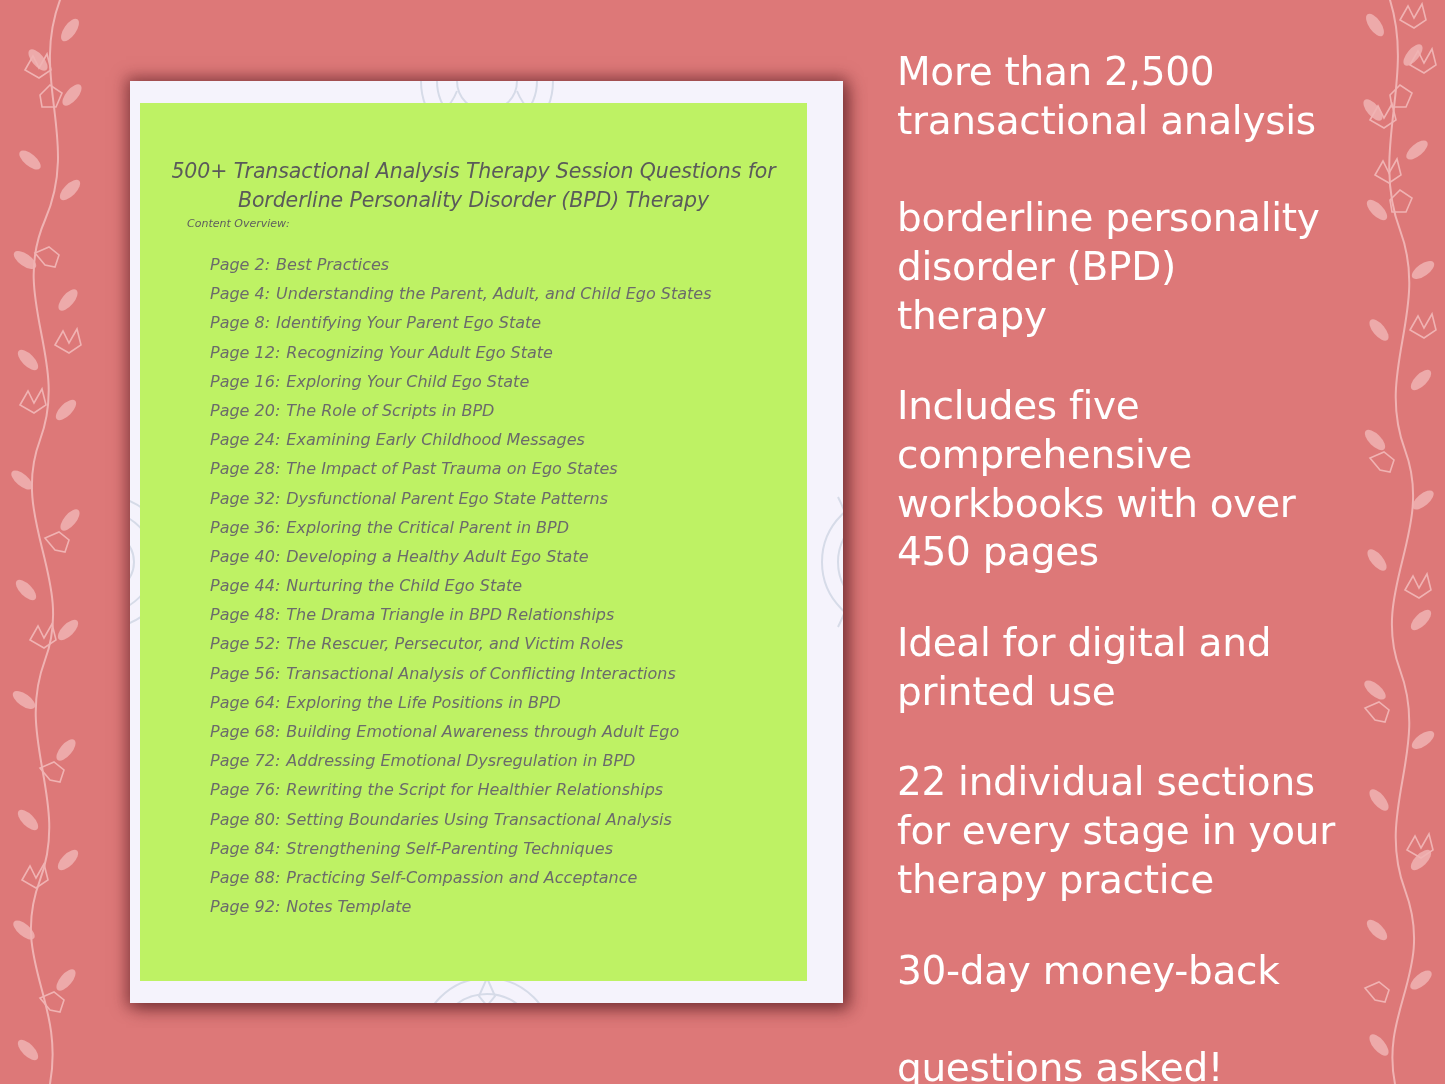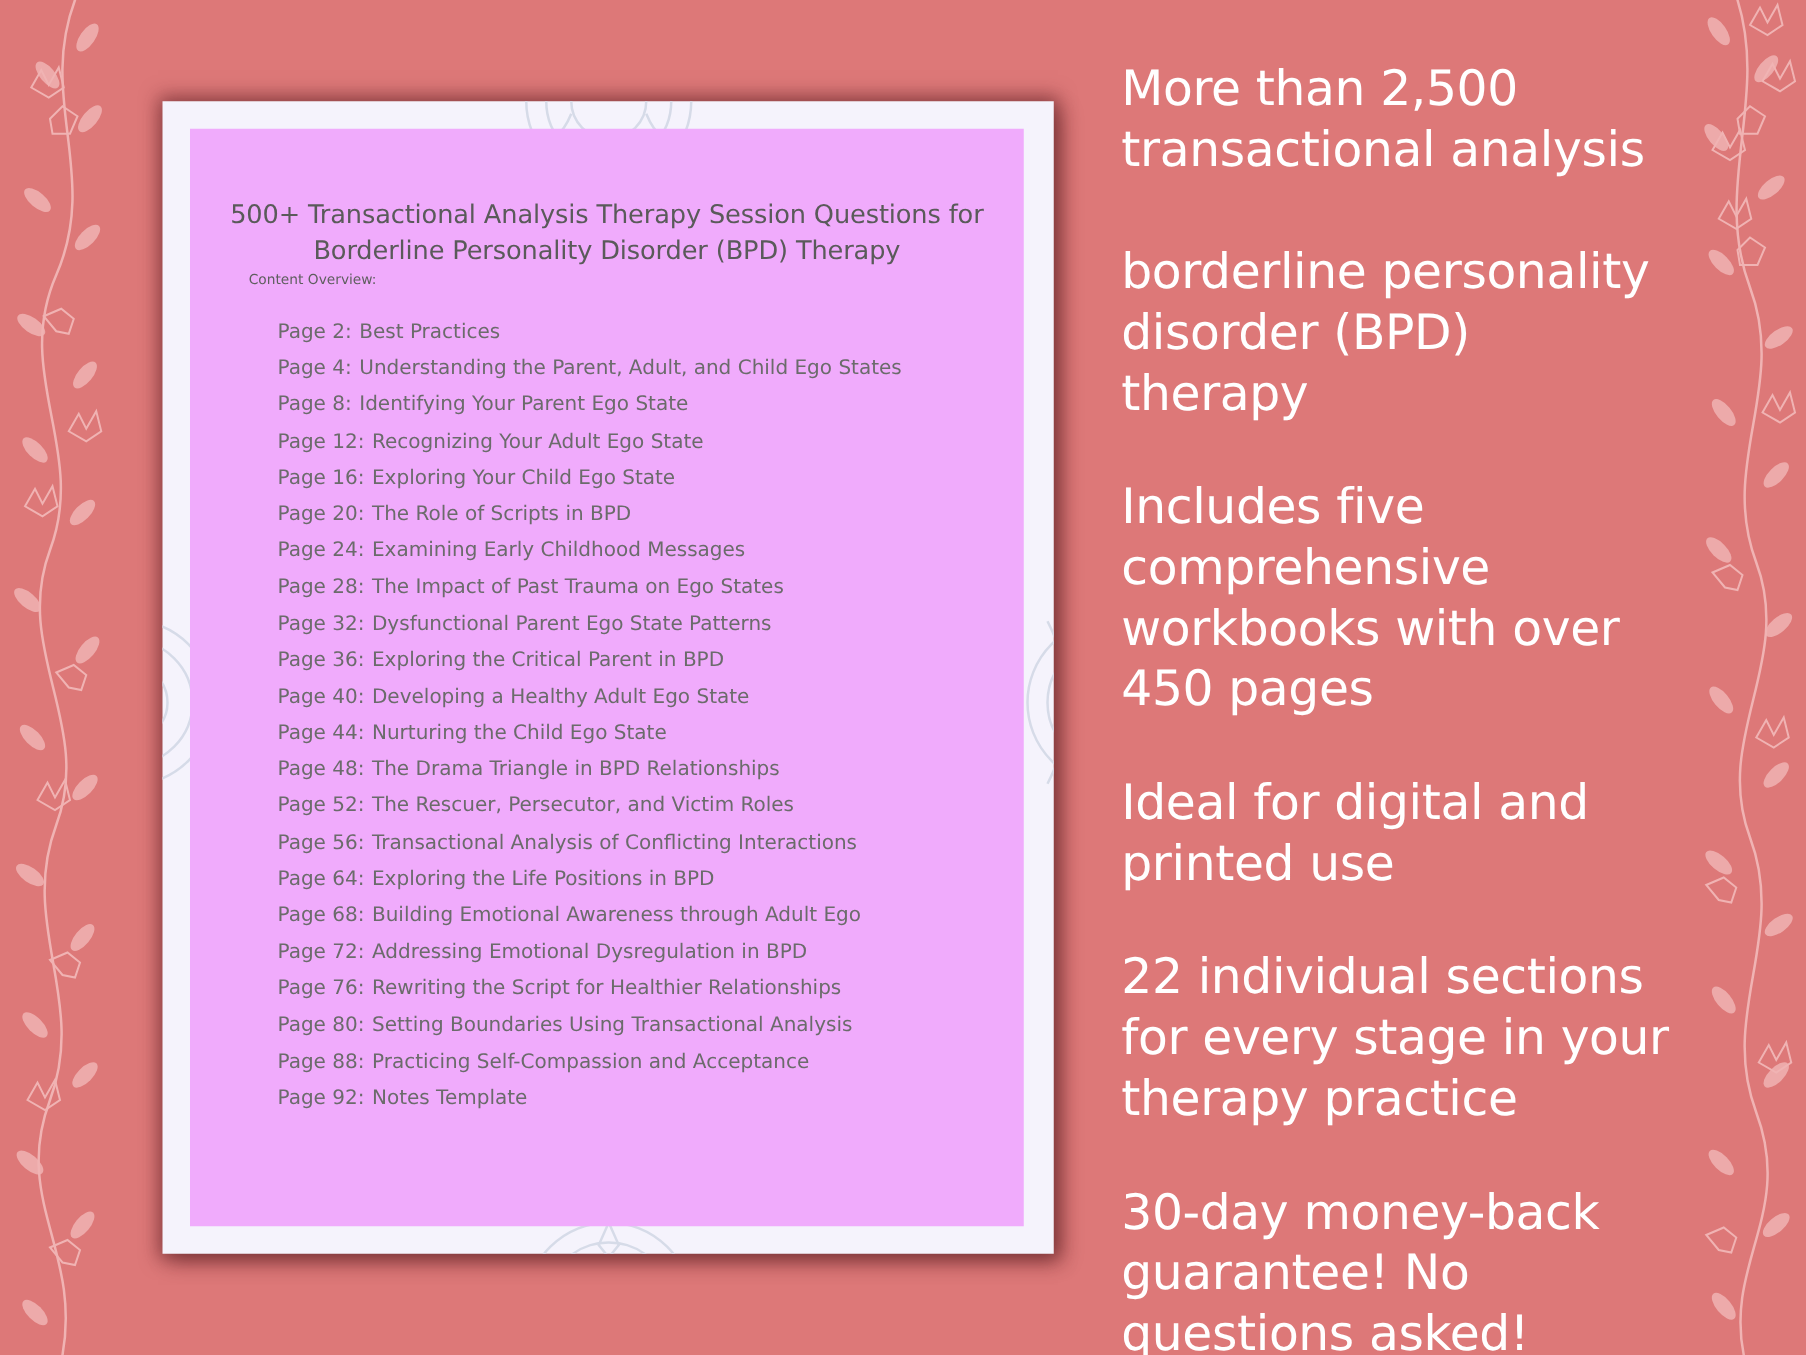--- a/index.html
+++ b/index.html
@@ -19,22 +19,23 @@
       box-shadow: 0 0 14px 4px rgba(90,30,35,0.55), 6px 6px 16px rgba(80,20,25,0.45);
       overflow: hidden;
     }
     .mandala { position: absolute; }
     .mandala.top { left: 252px; top: -70px; }
     .mandala.bottom { left: 252px; top: 893px; }
     .mandala.right { left: 688px; top: 376px; }
     .mandala.left { left: -96px; top: 376px; }
 
     .page-inner {
-      position: absolute; left: 22px; top: 22px; width: 667px; height: 878px;
-      background: #f0abfc;
+      position: absolute; left: 10px; top: 22px; width: 667px; height: 878px;
+      background: #bef264;
+      font-style: italic;
     }
     .doc-title {
       position: absolute; left: 0; top: 54px; width: 667px;
       text-align: center; color: #5a5a5a;
       font-size: 20.5px; line-height: 29px; letter-spacing: -0.1px;
     }
     .overview-label {
       position: absolute; left: 47px; top: 114px;
       color: #5e5e5e; font-size: 11px;
     }
@@ -196,20 +197,21 @@
       <li><span class="pg">Page 40:</span><span>Developing a Healthy Adult Ego State</span></li>
       <li><span class="pg">Page 44:</span><span>Nurturing the Child Ego State</span></li>
       <li><span class="pg">Page 48:</span><span>The Drama Triangle in BPD Relationships</span></li>
       <li><span class="pg">Page 52:</span><span>The Rescuer, Persecutor, and Victim Roles</span></li>
       <li><span class="pg">Page 56:</span><span>Transactional Analysis of Conflicting Interactions</span></li>
       <li><span class="pg">Page 64:</span><span>Exploring the Life Positions in BPD</span></li>
       <li><span class="pg">Page 68:</span><span>Building Emotional Awareness through Adult Ego</span></li>
       <li><span class="pg">Page 72:</span><span>Addressing Emotional Dysregulation in BPD</span></li>
       <li><span class="pg">Page 76:</span><span>Rewriting the Script for Healthier Relationships</span></li>
       <li><span class="pg">Page 80:</span><span>Setting Boundaries Using Transactional Analysis</span></li>
+      <li><span class="pg">Page 84:</span><span>Strengthening Self-Parenting Techniques</span></li>
       <li><span class="pg">Page 88:</span><span>Practicing Self-Compassion and Acceptance</span></li>
       <li><span class="pg">Page 92:</span><span>Notes Template</span></li>
     </ul>
   </div>
 </div>
 
 <div class="features">
   <p>
     <span>More than 2,500</span><br>
     <span>transactional analysis</span><br>
@@ -227,16 +229,16 @@
     <span>Ideal for digital and</span><br>
     <span>printed use</span>
   </p>
   <p>
     <span>22 individual sections</span><br>
     <span>for every stage in your</span><br>
     <span>therapy practice</span>
   </p>
   <p>
     <span>30-day money-back</span><br>
-    <span>guarantee! No</span><br>
+    <br>
     <span>questions asked!</span>
   </p>
 </div>
 
 </body></html>

